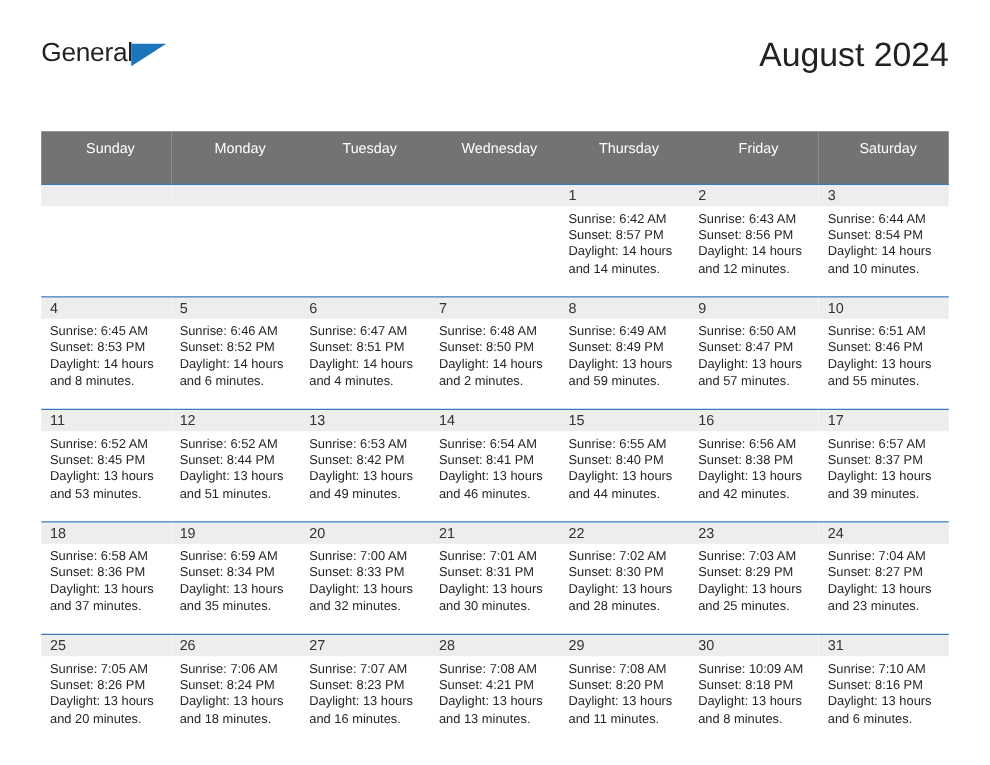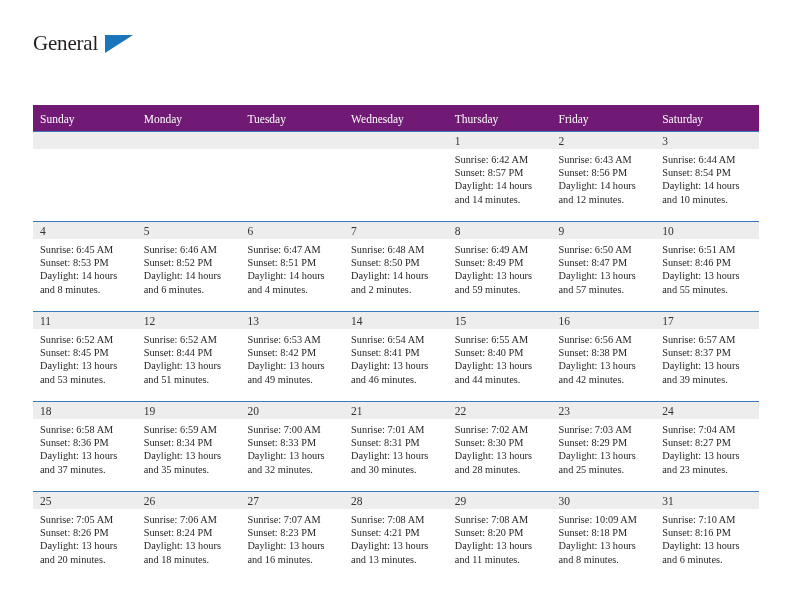--- a/index.html
+++ b/index.html
@@ -13,21 +13,20 @@
     font-family: "Liberation Sans", sans-serif;
     color: #222222;
     overflow: hidden;
   }
 
   #page {
     position: relative;
     width: 792px;
     height: 612px;
     box-sizing: border-box;
-    font-family: Liberation Serif, serif;
   }
 
   
   .page-header {
     position: absolute;
     left: 33px;
     top: 28px;
     right: 33px;
     height: 70px;
   }
@@ -94,26 +93,26 @@
     position: absolute;
     left: 33px;
     top: 105px;
     width: 726px;
     border-collapse: collapse;
     table-layout: fixed;
   }
   .calendar col { width: 103.71px; }
 
   .calendar thead th {
-    background: #701a75;
+    background: #737373;
     color: #ffffff;
     font-size: 11.5px;
     font-weight: normal;
-    text-align: left;
-    padding: 5px 0 4px 7px;
+    text-align: center;
+    padding: 5px 0 20px 7px;
     height: 17px;
     vertical-align: middle;
     border: none;
   }
 
   .calendar tbody td {
     vertical-align: top;
     padding: 0;
     height: 89px;
     border-top: 1px solid #3a79bd;
@@ -148,20 +147,21 @@
 <div id="page">
 
   <div class="page-header">
 
     <div class="brand">
       <span class="brand-line1">General</span>
       <span class="brand-triangle"></span>
     </div>
 
     <div class="title-block">
+      <h1 class="cal-title">August 2024</h1>
     </div>
 
   </div>
 
   <table class="calendar">
     <colgroup>
       <col>
         <col>
         <col>
         <col>

